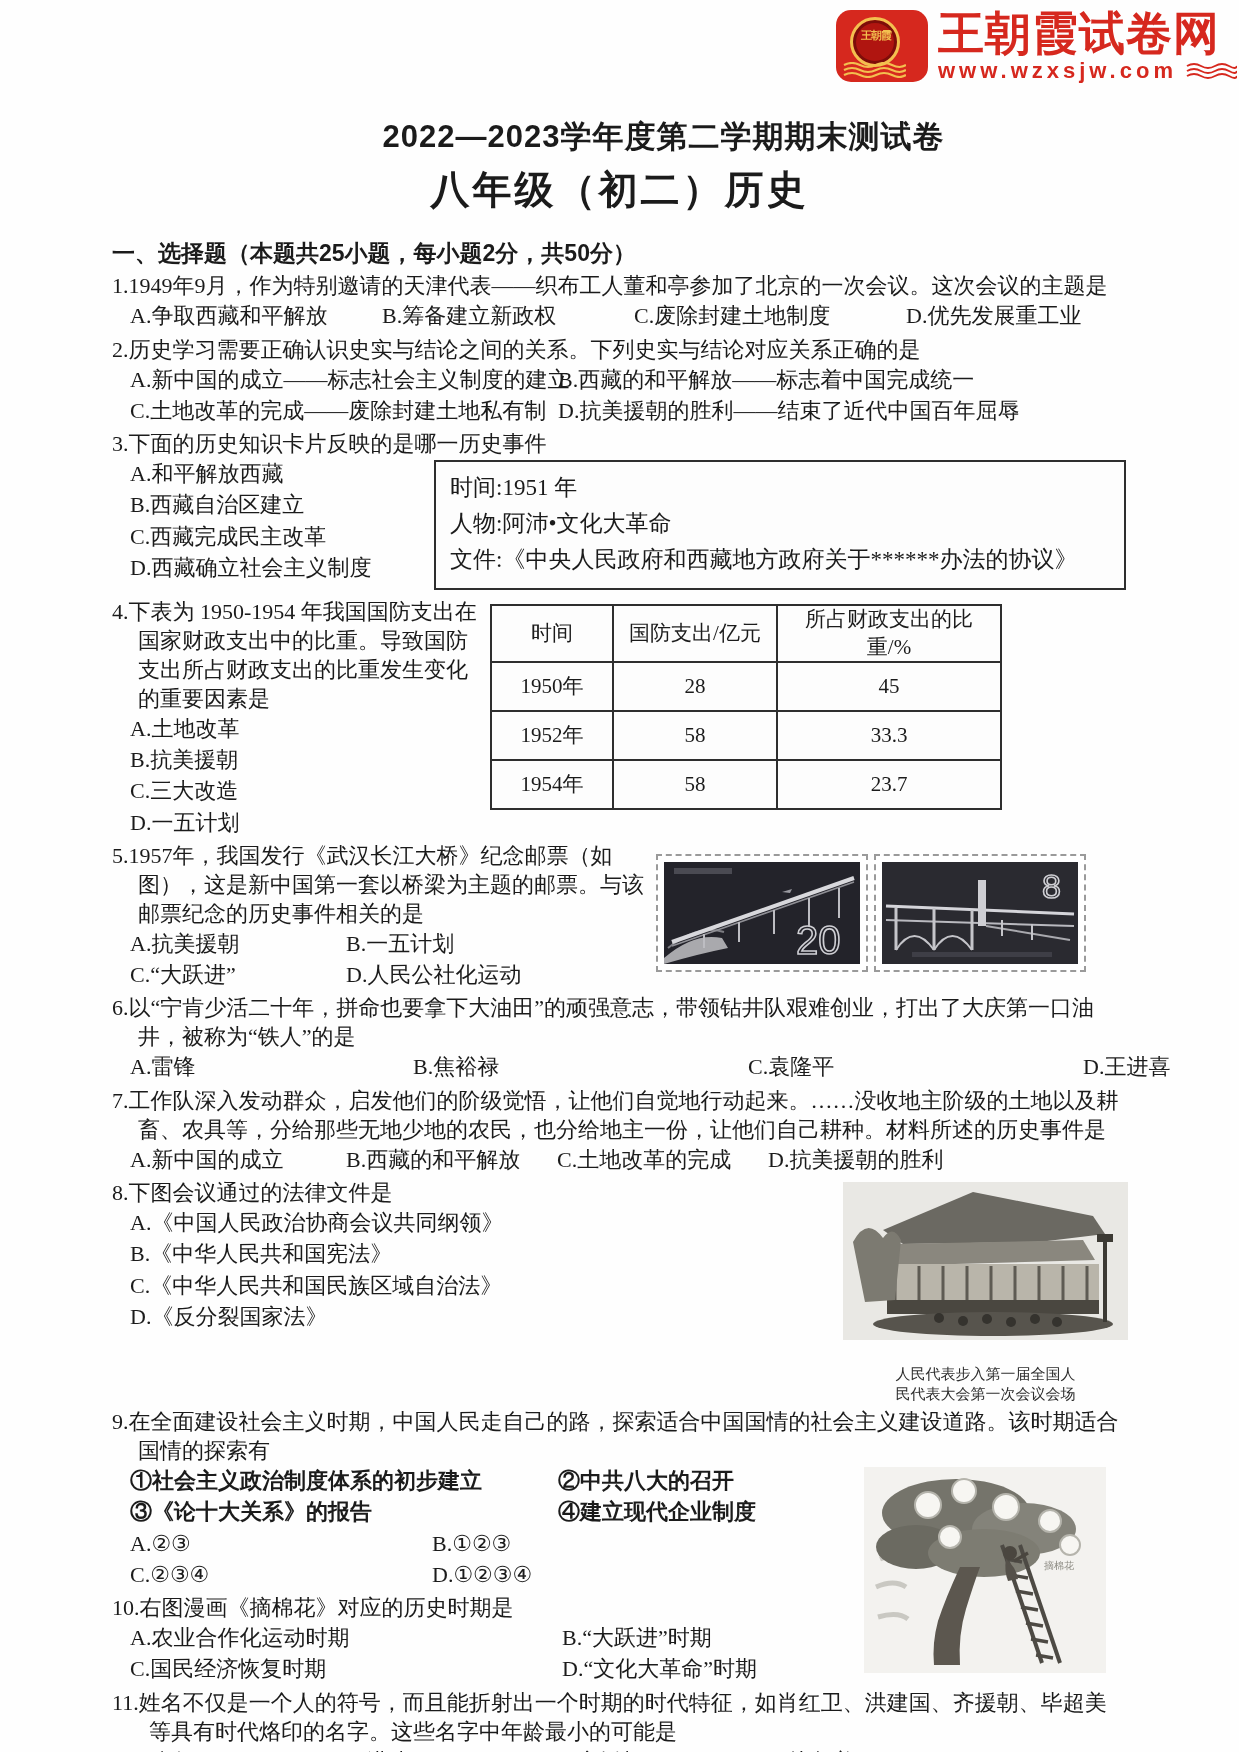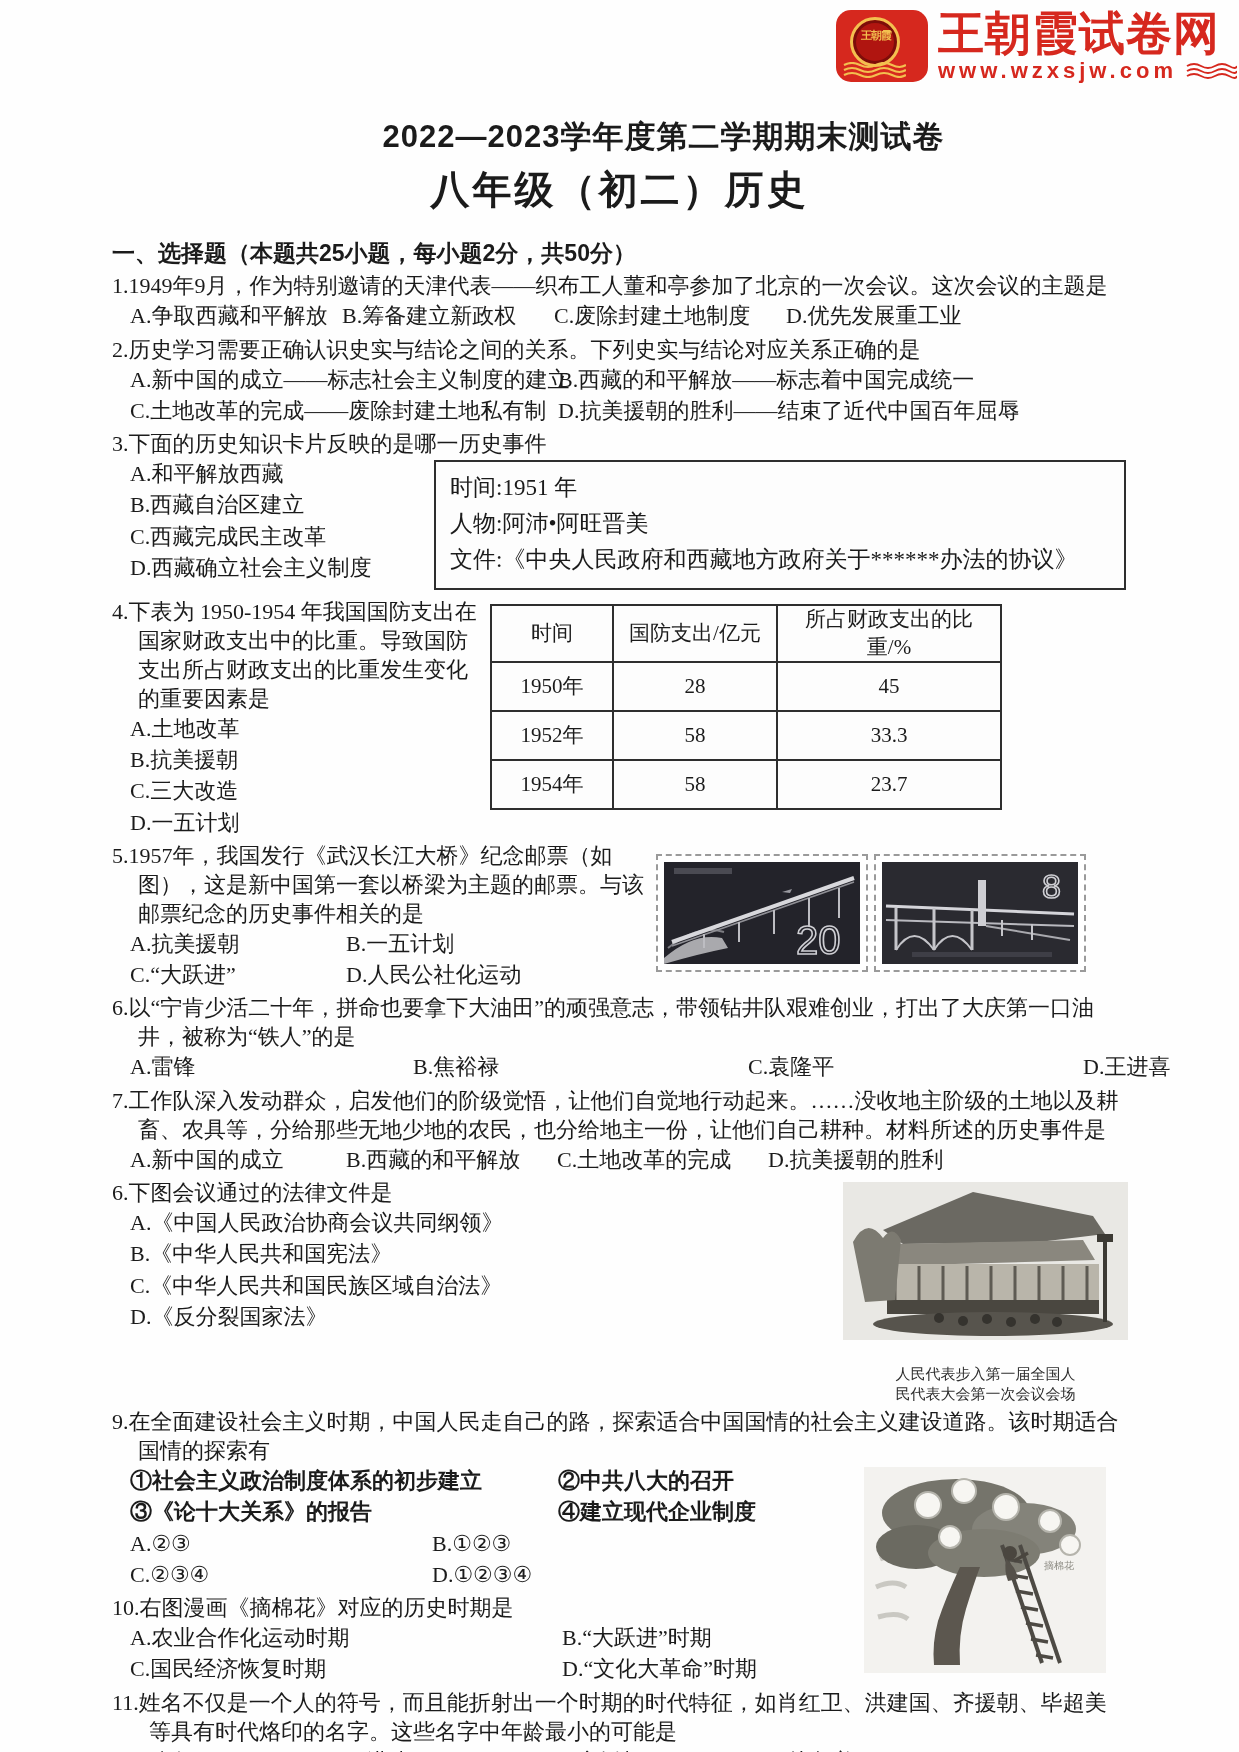--- a/index.html
+++ b/index.html
@@ -26,21 +26,21 @@
   .title2{position:absolute;top:163px;left:0;width:100%;text-align:center;font-size:39px;font-weight:bold;
           font-family:"Liberation Sans",sans-serif;letter-spacing:3px;}
 
   
   .content{position:absolute;left:112px;top:238px;width:1016px;font-size:22px;line-height:1.32;}
   .sec-head{font-family:"Liberation Sans",sans-serif;font-weight:bold;font-size:23px;margin:0 0 2px 0;}
   .stem{margin:3px 0 0 0;padding-left:26px;text-indent:-26px;}
   .stem.wide-num{padding-left:37px;text-indent:-37px;}
   .optrow{display:grid;margin-left:18px;line-height:1.42;white-space:nowrap;}
   .optline{margin-left:18px;line-height:1.42;}
-  .cols4a{grid-template-columns:212px 212px 232px auto;}
+  .cols4a{grid-template-columns:212px 212px 232px auto;gap:40px;}
   .cols2a{grid-template-columns:428px auto;}
   .cols4b{grid-template-columns:283px 335px 335px auto;}
   .cols4c{grid-template-columns:216px 211px 211px auto;}
   .cols2b{grid-template-columns:216px auto;}
   .cols2items{grid-template-columns:428px auto;font-weight:bold;}
   .cols2opts{grid-template-columns:302px auto;}
   .cols2q10{grid-template-columns:432px auto;}
   .clearfix::after{content:"";display:block;clear:both;}
 
   
@@ -129,21 +129,21 @@
         <span>C.土地改革的完成——废除封建土地私有制</span>
         <span>D.抗美援朝的胜利——结束了近代中国百年屈辱</span>
       </div>
     </div>
 
     <div>
       <p class="stem">3.下面的历史知识卡片反映的是哪一历史事件</p>
       <div class="clearfix">
         <div class="q3-card">
           <div>时间:1951 年</div>
-          <div>人物:阿沛•阿旺晋美</div>
+          <div>人物:阿沛•文化大革命</div>
           <div>文件:《中央人民政府和西藏地方政府关于******办法的协议》</div>
         </div>
         <div class="optline">A.和平解放西藏</div>
         <div class="optline">B.西藏自治区建立</div>
         <div class="optline">C.西藏完成民主改革</div>
         <div class="optline">D.西藏确立社会主义制度</div>
       </div>
     </div>
 
     <div class="q4-wrap">
@@ -273,21 +273,21 @@
             <circle cx="214" cy="140" r="5" fill="#35332e"></circle>
           <path d="M10,60 q14,-26 30,-4 q10,-14 18,2 l-6,60 l-30,2 Z" fill="#7c7a71"></path>
           <line x1="262" y1="60" x2="262" y2="140" stroke="#3c3a34" stroke-width="4"></line>
           <rect x="254" y="52" width="16" height="8" fill="#3c3a34"></rect>
         </svg>
         <div class="q8-cap">
           <div>人民代表步入第一届全国人</div>
           <div>民代表大会第一次会议会场</div>
         </div>
       </div>
-      <p class="stem">6.下图会议通过的法律文件是</p>
+      <p class="stem">8.下图会议通过的法律文件是</p>
       <div class="optline">A.《中国人民政治协商会议共同纲领》</div>
       <div class="optline">B.《中华人民共和国宪法》</div>
       <div class="optline">C.《中华人民共和国民族区域自治法》</div>
       <div class="optline">D.《反分裂国家法》</div>
     </div>
 
     <div>
       <p class="stem">9.在全面建设社会主义时期，中国人民走自己的路，探索适合中国国情的社会主义建设道路。该时期适合国情的探索有</p>
     </div>
     <div class="clearfix">

